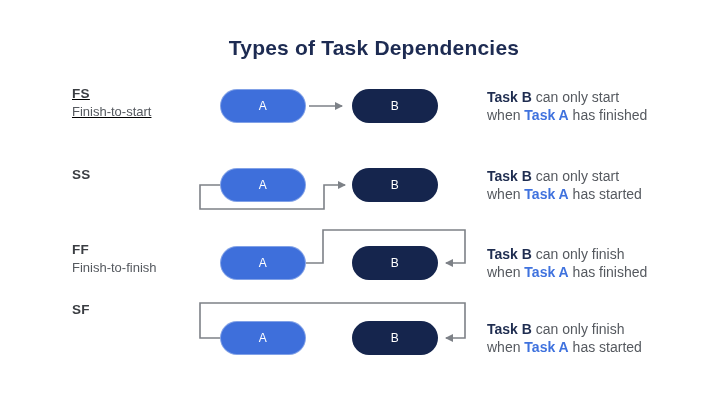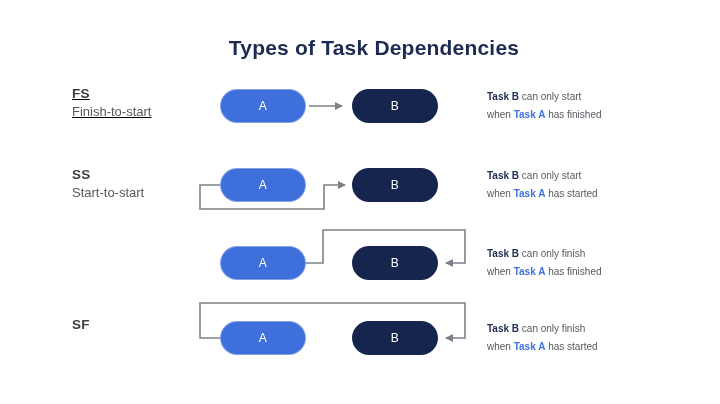--- a/index.html
+++ b/index.html
@@ -71,32 +71,32 @@
     border: 1px solid rgba(255,255,255,0.35);
   }
   .pill-b {
     left: 352px;
     background: #15254d;
   }
   .desc {
     position: absolute;
     left: 487px;
     width: 210px;
-    font-size: 10px;
+    font-size: 14px;
     color: #55595f;
     line-height: 18px;
   }
   .desc .tb { font-weight: 700; color: #1f2d50; }
   .desc .ta { font-weight: 700; color: #3f72de; text-align: right; }
 
   
   .r1.label { top: 86px; text-decoration: underline; }  .r1.pill { top: 89px; }  .r1.desc { top: 88px; }
   .r2.label { top: 167px; } .r2.pill { top: 168px; } .r2.desc { top: 167px; }
   .r3.label { top: 242px; } .r3.pill { top: 246px; } .r3.desc { top: 245px; }
-  .r4.label { top: 317px; } .r4.pill { top: 321px; } .r4.desc { top: 320px; }
+  .r4.label { top: 302px; } .r4.pill { top: 321px; } .r4.desc { top: 320px; }
 </style>
 </head>
 <body>
 
 <div class="canvas">
 
   <h1 class="title">Types of Task Dependencies</h1>
 
   <svg class="connectors" width="720" height="404" viewBox="0 0 720 404" xmlns="http://www.w3.org/2000/svg">
     <defs>
@@ -120,33 +120,36 @@
   <div class="pill pill-b r1">
     <span>B</span>
   </div>
   <div class="desc r1">
     <div><span class="tb">Task B</span> <span>can only start</span></div>
     <div><span>when</span> <span class="ta">Task A</span> <span>has finished</span></div>
   </div>
 
   <div class="label r2">
     <div class="acr">SS</div>
-    <div class="sub">Start-to-start</div>
   </div>
   <div class="pill pill-a r2">
     <span>A</span>
   </div>
   <div class="pill pill-b r2">
     <span>B</span>
   </div>
   <div class="desc r2">
     <div><span class="tb">Task B</span> <span>can only start</span></div>
     <div><span>when</span> <span class="ta">Task A</span> <span>has started</span></div>
   </div>
 
+  <div class="label r3">
+    <div class="acr">FF</div>
+    <div class="sub">Finish-to-finish</div>
+  </div>
   <div class="pill pill-a r3">
     <span>A</span>
   </div>
   <div class="pill pill-b r3">
     <span>B</span>
   </div>
   <div class="desc r3">
     <div><span class="tb">Task B</span> <span>can only finish</span></div>
     <div><span>when</span> <span class="ta">Task A</span> <span>has finished</span></div>
   </div>

